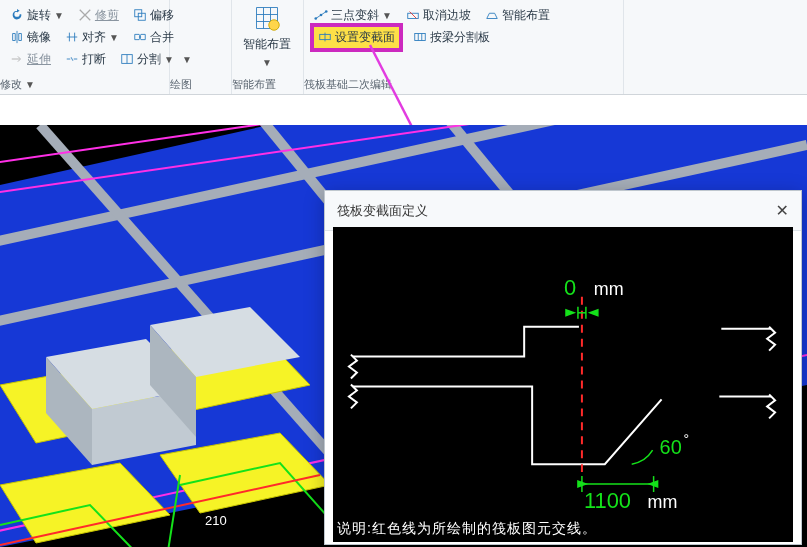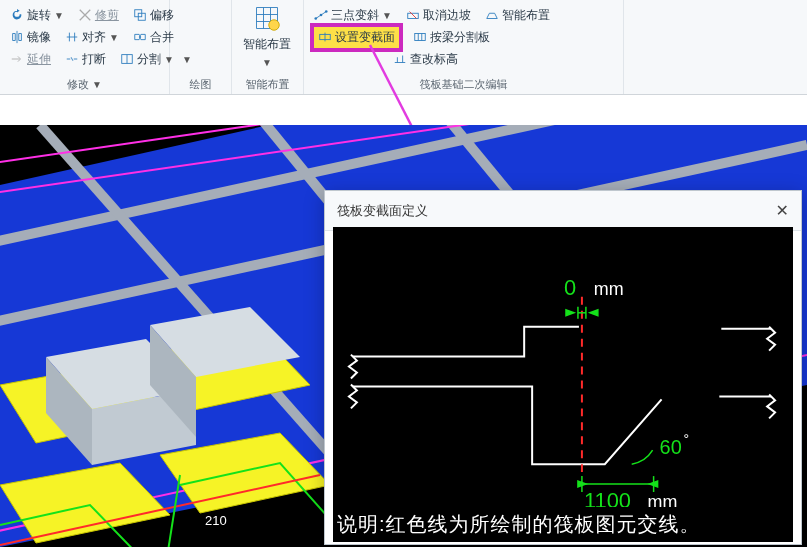--- a/index.html
+++ b/index.html
@@ -25,21 +25,21 @@
   .ribbon-group {
     position: relative;
     padding: 4px 6px 18px 6px;
     border-right: 1px solid #e0e5ea;
     display: flex;
     flex-direction: column;
   }
   .ribbon-group .group-title {
     position: absolute;
     left: 0; right: 0; bottom: 2px;
-    text-align: center;
+    text-align: left;
     font-size: 11px;
     color: #5a6570;
   }
   .rb-row { display: flex; gap: 6px; align-items: center; height: 22px; }
   .rb-item {
     display: flex;
     align-items: center;
     gap: 3px;
     padding: 1px 4px;
     color: #2b3a48;
@@ -95,21 +95,21 @@
   }
   .dialog .close { font-size:16px; color:#444; padding:0 4px; cursor:pointer; }
   .dialog .body {
     position:absolute; left:8px; right:8px; top:36px; bottom:8px;
     background:#000;
   }
   .dialog .body svg { width:100%; height:100%; }
   .dialog .caption {
     position:absolute; left:8px; right:8px; bottom:2px;
     color:#fff; background:#000;
-    font-size:20px;
+    font-size:14px;
     padding:4px 4px;
     letter-spacing:1px;
   }
 
   .mini-icons { display:flex; gap:6px; align-items:center; height:22px; }
 </style>
 </head>
 <body>
 
 <div class="ribbon">
@@ -292,34 +292,20 @@
       <div class="rb-item">
         <span class="icon-box">
             <svg viewBox="0 0 16 16">
               <rect x="2" y="4" width="12" height="8" fill="none" stroke="#2b7bbd"></rect>
               <path d="M6 4v8M10 4v8" stroke="#2b7bbd"></path>
             </svg>
           </span>
         <span>按梁分割板</span>
       </div>
     </div>
-    <div class="rb-row">
-      <div class="rb-item disabled" style="visibility:hidden">
-        <span class="icon-box"></span>
-        <span>设置边坡</span>
-      </div>
-      <div class="rb-item">
-        <span class="icon-box">
-            <svg viewBox="0 0 16 16">
-              <path d="M2 12h12M5 12V6M11 12V4" stroke="#2b7bbd"></path>
-            </svg>
-          </span>
-        <span>查改标高</span>
-      </div>
-    </div>
     <div class="group-title">筏板基础二次编辑</div>
   </div>
 </div>
 
 <svg class="arrow-svg">
   <defs>
       <marker id="ah" markerWidth="10" markerHeight="10" refX="8" refY="3" orient="auto">
         <path d="M0 0l9 3-9 3z" fill="#e23be0"></path>
       </marker>
     </defs>

